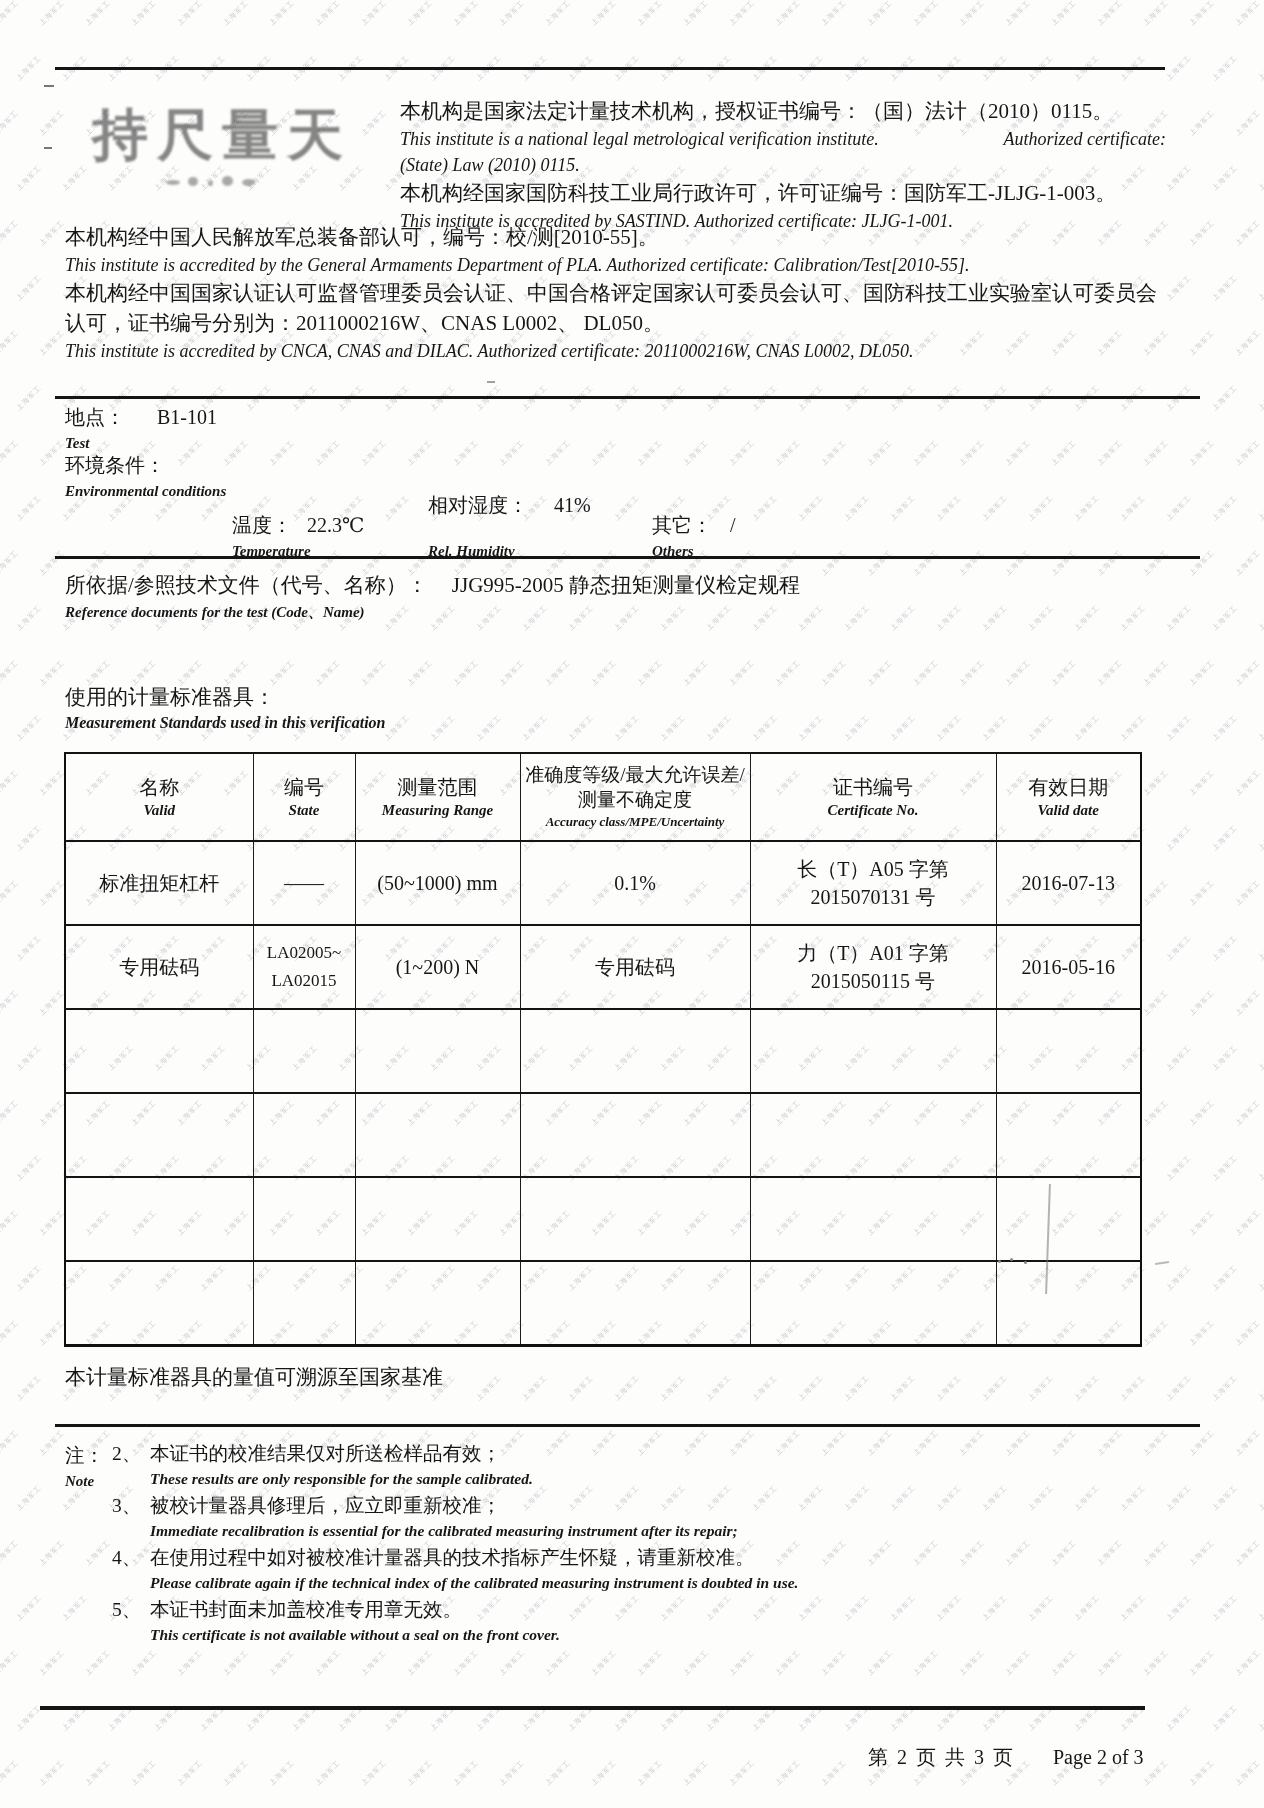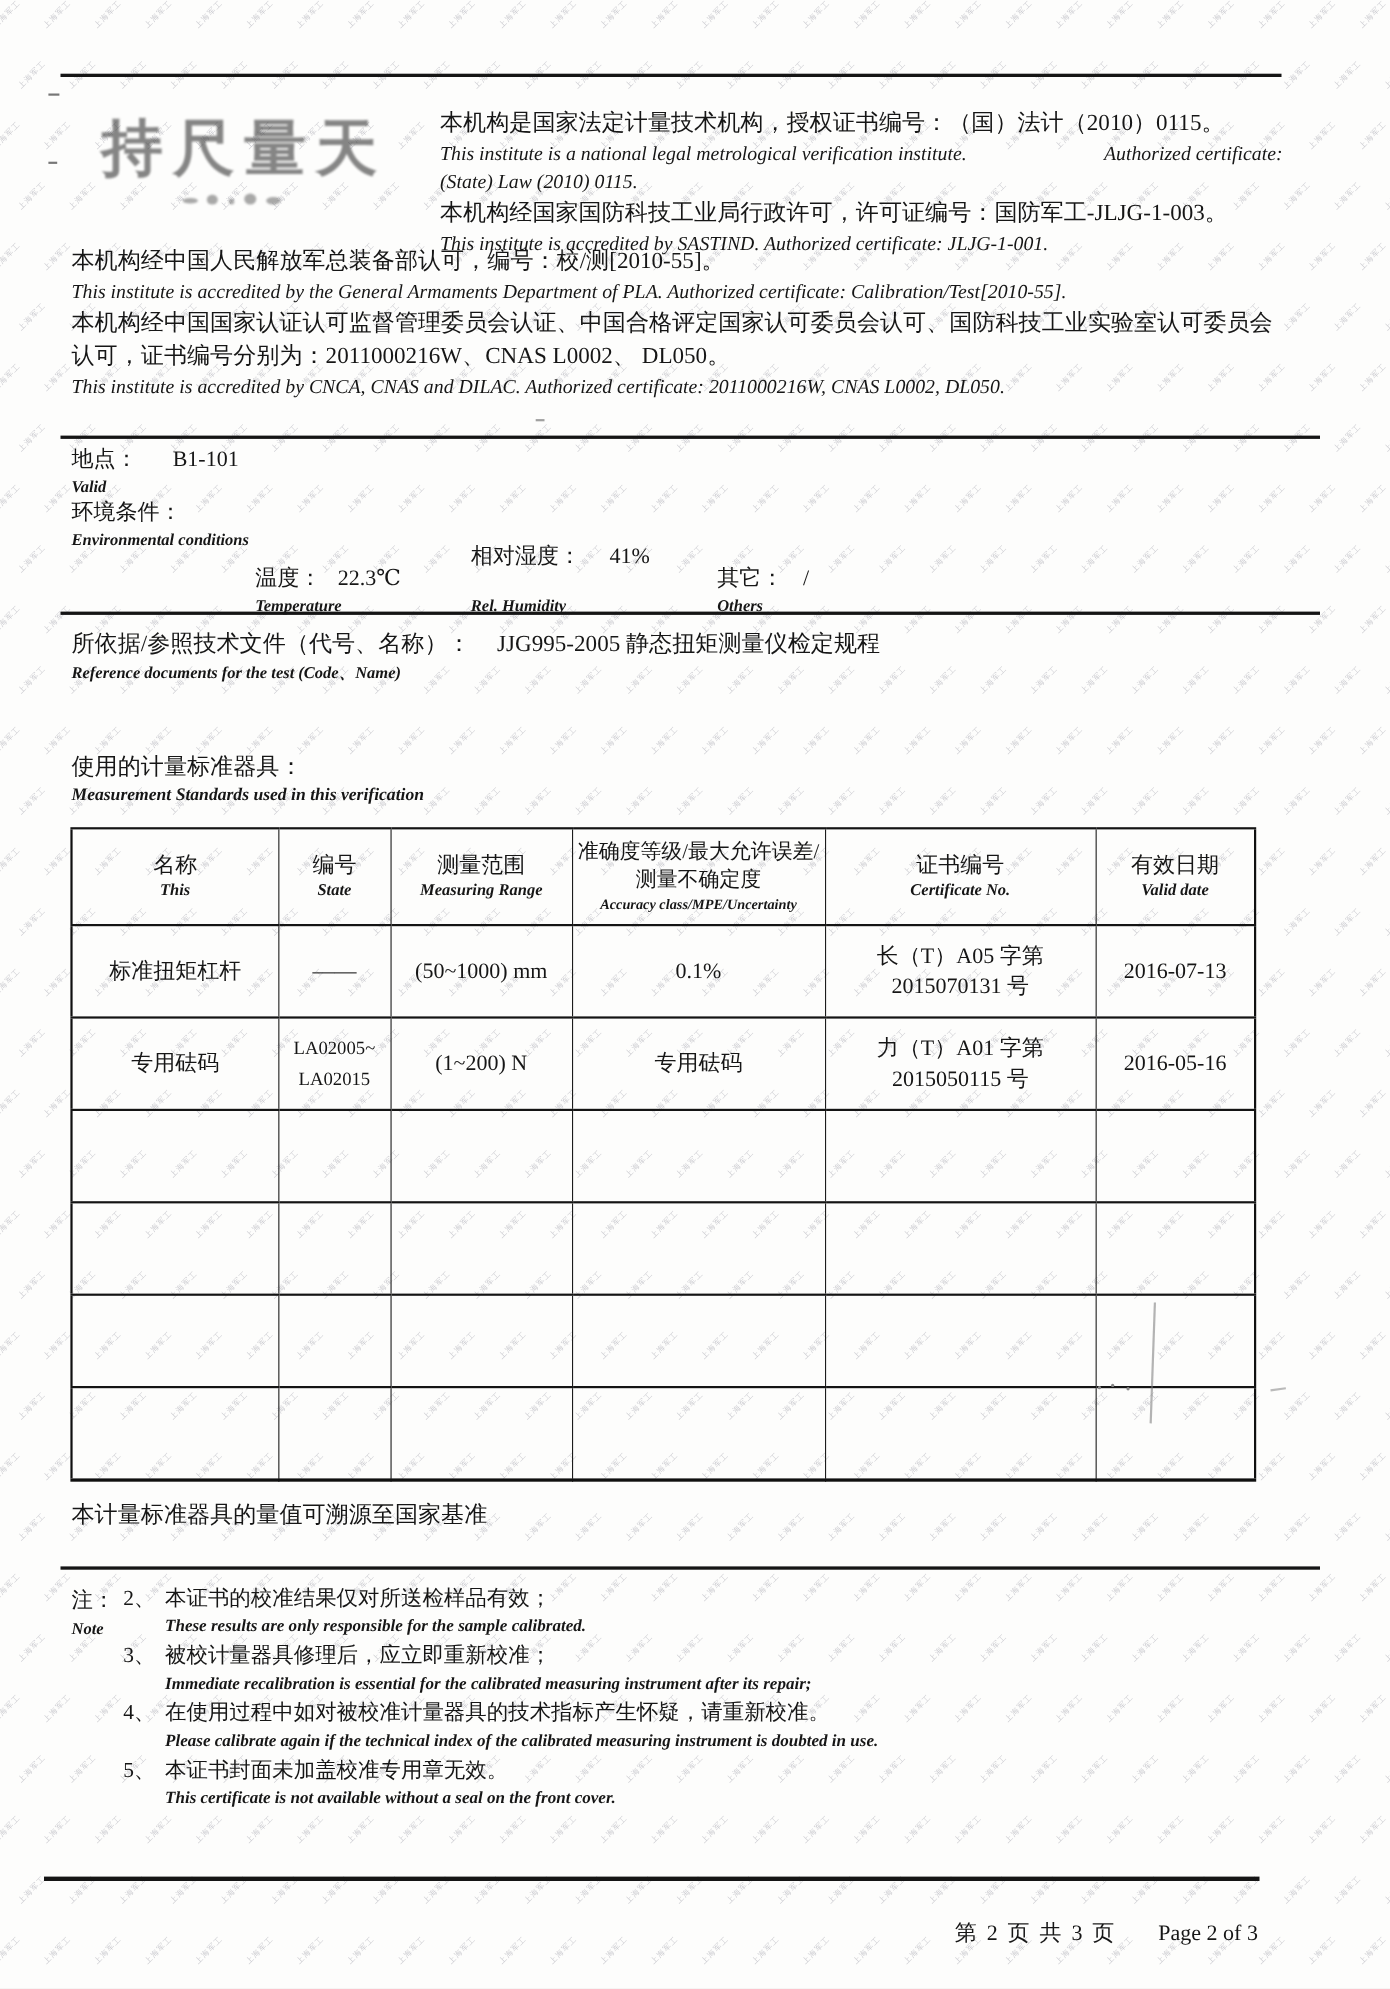--- a/index.html
+++ b/index.html
@@ -1001,21 +1001,21 @@
     <div class="en">This institute is accredited by the General Armaments Department of PLA. Authorized certificate: Calibration/Test[2010-55].</div>
     <div class="zh">本机构经中国国家认证认可监督管理委员会认证、中国合格评定国家认可委员会认可、国防科技工业实验室认可委员会认可，证书编号分别为：2011000216W、CNAS L0002、 DL050。</div>
     <div class="en">This institute is accredited by CNCA, CNAS and DILAC. Authorized certificate: 2011000216W, CNAS L0002, DL050.</div>
   </div>
   <div class="rule" style="top:396px;left:55px;width:1145px;height:3px;"></div>
 
   <div class="layer" style="left:65px;top:404px;">
     <span class="lbl">地点：</span>
     <span class="lbl" style="margin-left:28px;">B1-101</span>
   </div>
-  <div class="layer en-sm" style="left:65px;top:432px;">Valid</div>
+  <div class="layer en-sm" style="left:65px;top:432px;">Test</div>
   <div class="layer lbl" style="left:65px;top:452px;">环境条件：</div>
   <div class="layer en-sm" style="left:65px;top:480px;">Environmental conditions</div>
 
   <div class="layer" style="left:232px;top:512px;">
     <span class="lbl">温度：</span>
     <span class="lbl" style="margin-left:11px;">22.3℃</span>
   </div>
   <div class="layer en-sm" style="left:232px;top:540px;">Temperature</div>
 
   <div class="layer" style="left:428px;top:492px;">
@@ -1048,21 +1048,21 @@
           <col style="width:102px">
           <col style="width:165px">
         <col style="width:230px">
           <col style="width:246px">
           <col style="width:145px">
       </colgroup>
       <tbody>
           <tr style="height:88px">
         <th>
               <div class="hzh">名称</div>
-              <div class="hen">This</div>
+              <div class="hen">Valid</div>
             </th>
         <th>
               <div class="hzh">编号</div>
               <div class="hen">State</div>
             </th>
         <th>
               <div class="hzh">测量范围</div>
               <div class="hen">Measuring Range</div>
             </th>
         <th class="c4">

